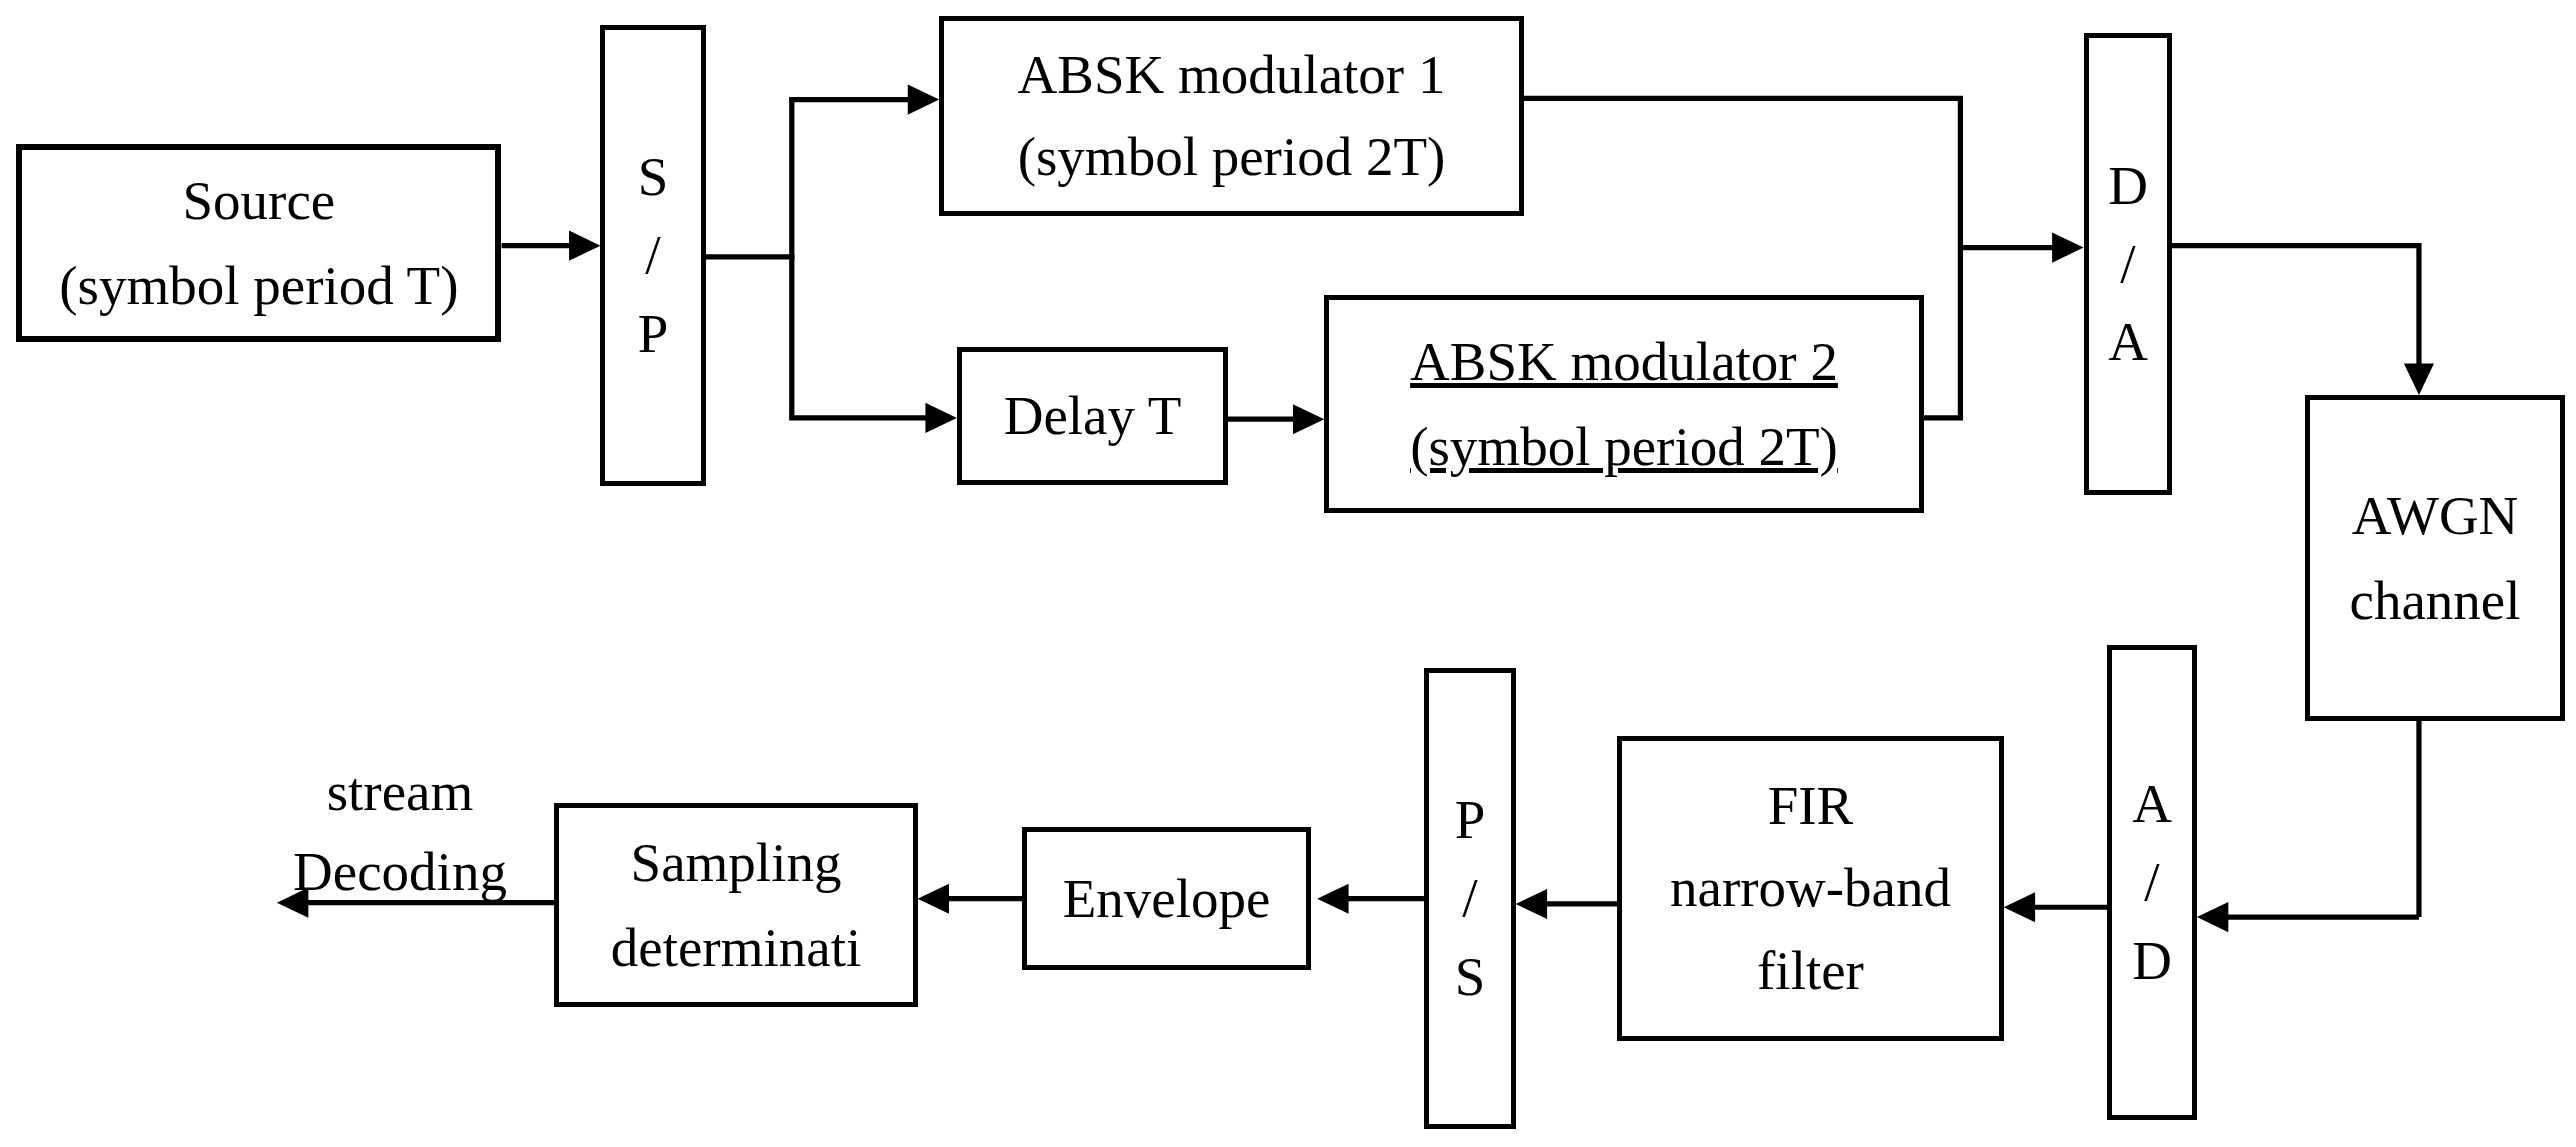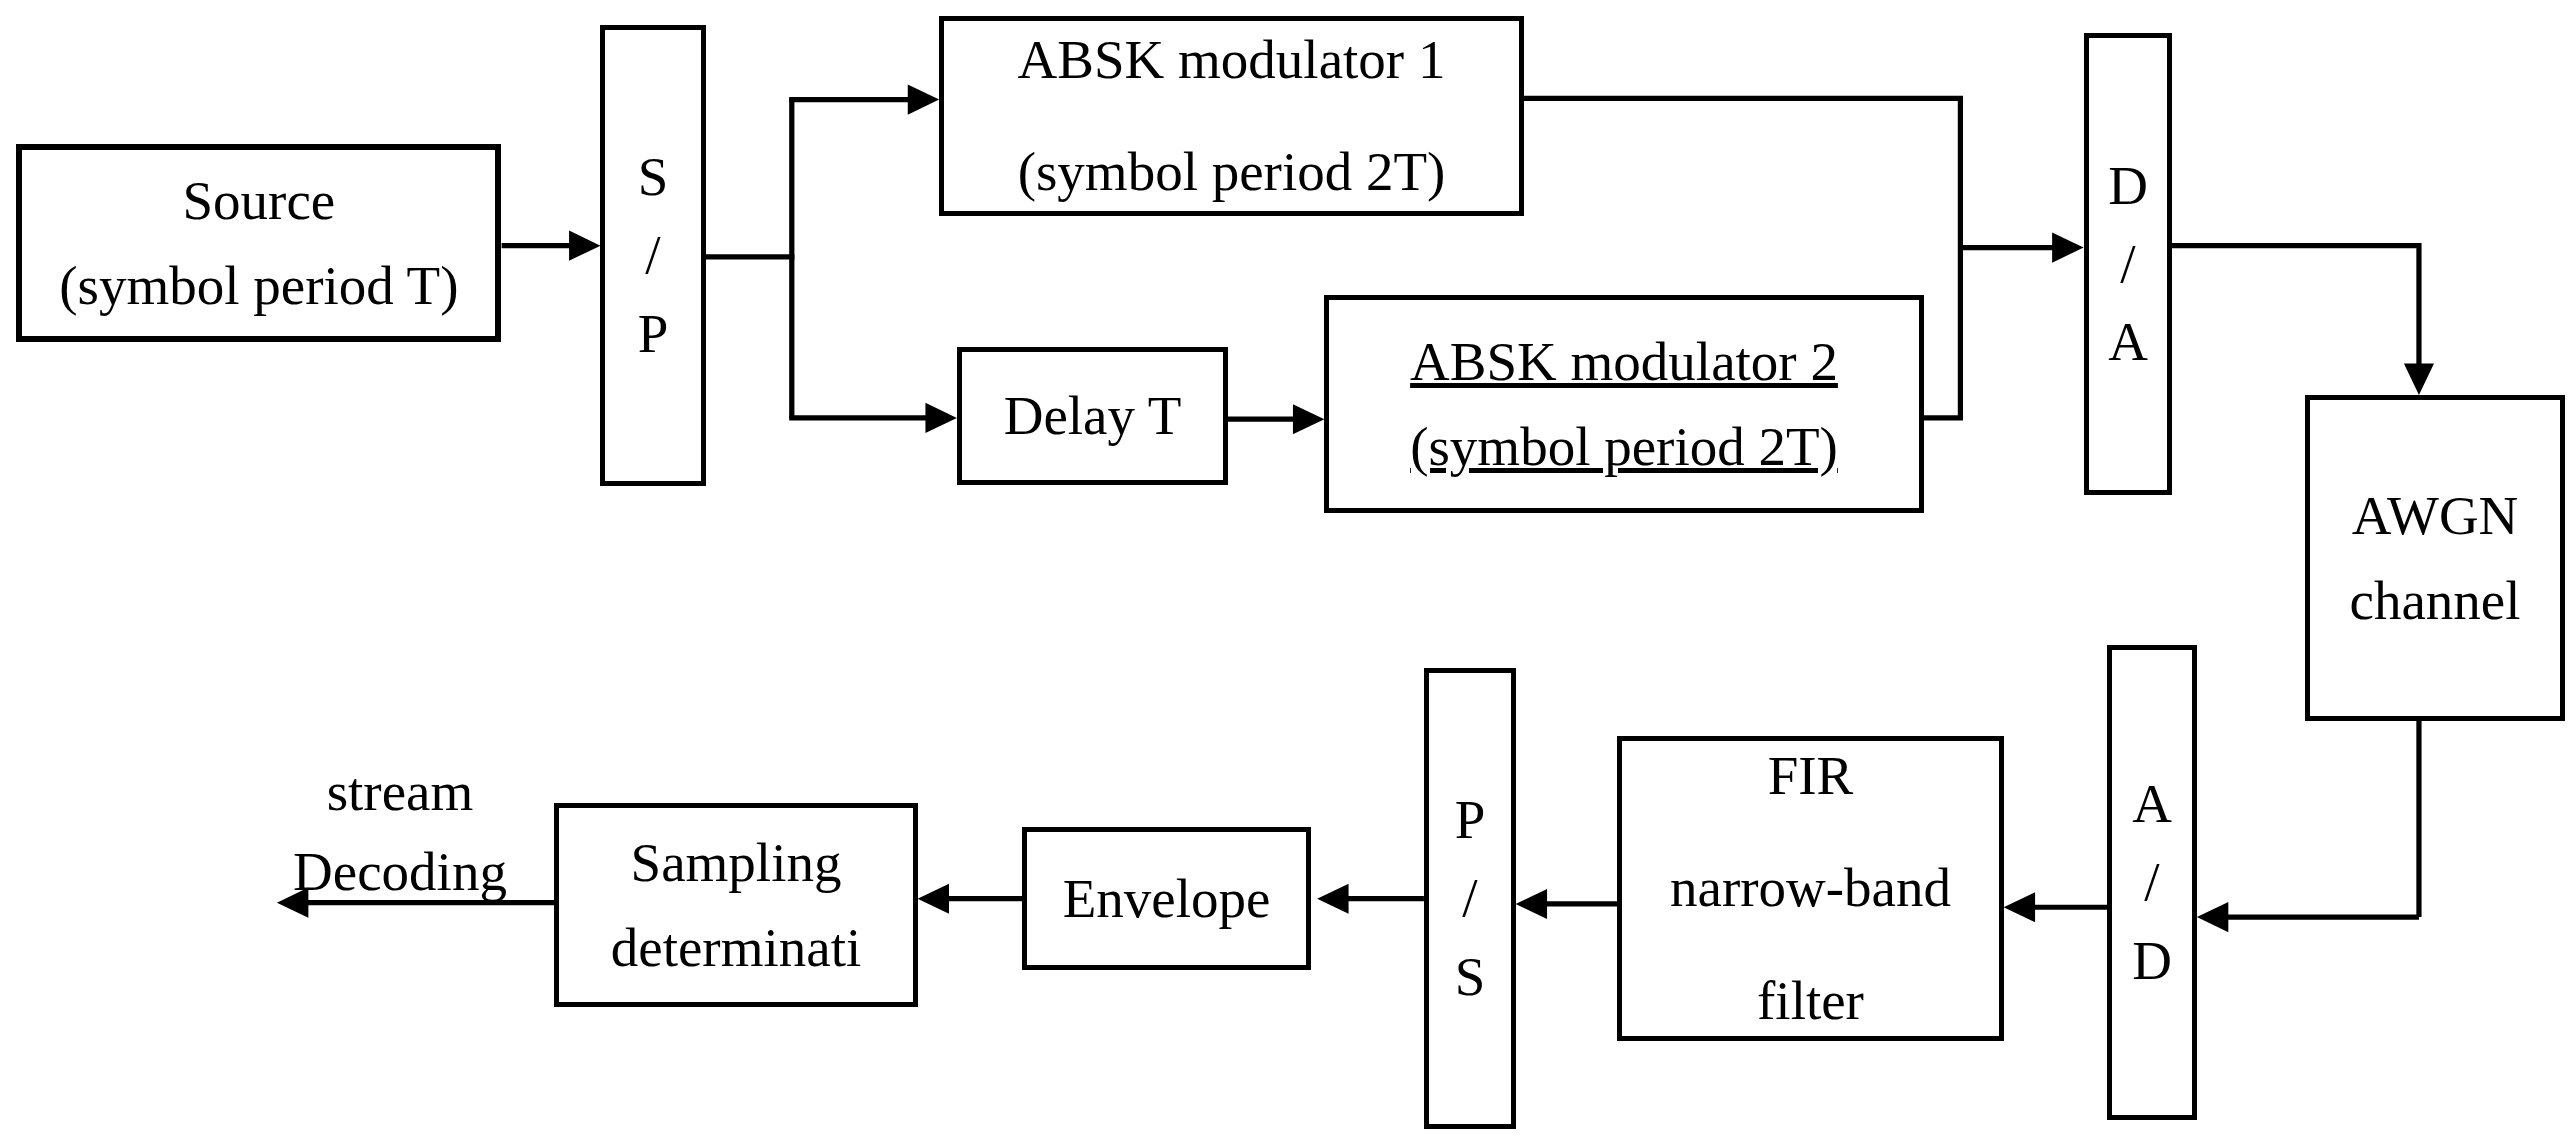--- a/index.html
+++ b/index.html
@@ -33,21 +33,21 @@
     align-items: center;
     justify-content: center;
     text-align: center;
     font-size: 55px;
     line-height: 1.55em;
     z-index: 2;
     white-space: nowrap;
   }
   .node.thick { border-width: 6.6px; }
   .node.stack { line-height: 1.42em; }
-  .node.tight { line-height: 1.5em; gap: 30px; }
+  .node.tight { line-height: 1.5em; }
   .floating-label {
     position: absolute;
     font-size: 55px;
     line-height: 1.45em;
     text-align: center;
     z-index: 2;
     white-space: nowrap;
   }
 </style>
 </head>

